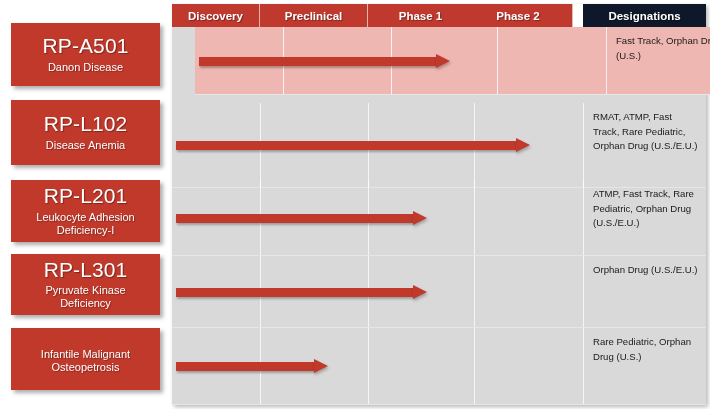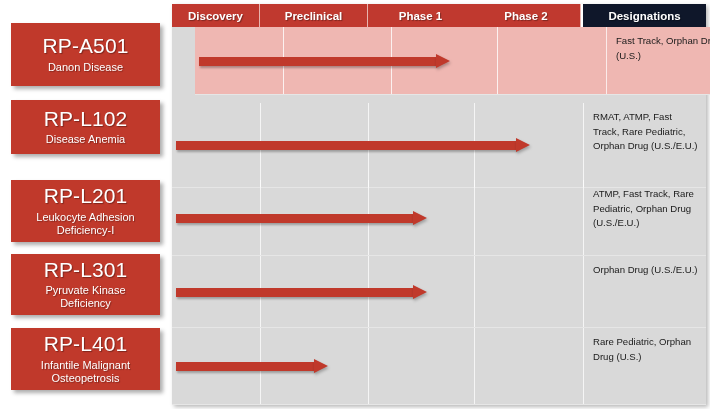--- a/index.html
+++ b/index.html
@@ -164,44 +164,43 @@
 </head>
 <body>
 
 <div id="pipeline">
 
   <div class="program-col">
       <div class="program-box" style="top: 23px; height: 63px;">
         <div class="program-code">RP-A501</div>
         <div class="program-name">Danon Disease</div>
       </div>
-      <div class="program-box" style="top: 100px; height: 54px;">
+      <div class="program-box" style="top: 100px; height: 65px;">
         <div class="program-code">RP-L102</div>
         <div class="program-name">Disease Anemia</div>
       </div>
       <div class="program-box" style="top: 180px; height: 62px;">
         <div class="program-code">RP-L201</div>
         <div class="program-name">Leukocyte Adhesion Deficiency-I</div>
       </div>
       <div class="program-box" style="top: 254px; height: 61px;">
         <div class="program-code">RP-L301</div>
         <div class="program-name">Pyruvate Kinase Deficiency</div>
       </div>
       <div class="program-box" style="top: 328px; height: 62px;">
-        <div class="program-code">RP-L401</div>
         <div class="program-name">Infantile Malignant Osteopetrosis</div>
       </div>
     </div>
 
   <div class="table-wrap">
     <div class="thead">
         <div class="th" style="left: 0px; width: 88px;">Discovery</div>
         <div class="th" style="left: 88px; width: 108px;">Preclinical</div>
         <div class="th" style="left: 196px; width: 106px;">Phase 1</div>
-        <div class="th" style="left: 300px; width: 109px;">Phase 2</div>
+        <div class="th" style="left: 292px; width: 109px;">Phase 2</div>
         <div class="th dark" style="left: 411px; width: 123px;">Designations</div>
       </div>
     <div class="tbody">
         <div class="row highlight" style="top: 0px; height: 68px; margin-left: 23px;">
           <div class="gridline" style="left: 88px;"></div>
           <div class="gridline" style="left: 196px;"></div>
           <div class="gridline" style="left: 302px;"></div>
           <div class="arrow" style="left: 4px; top: 27px; width: 251px;">
             <div class="shaft" style="width: 238px;"></div>
             <div class="head" style="left: 237px;"></div>

